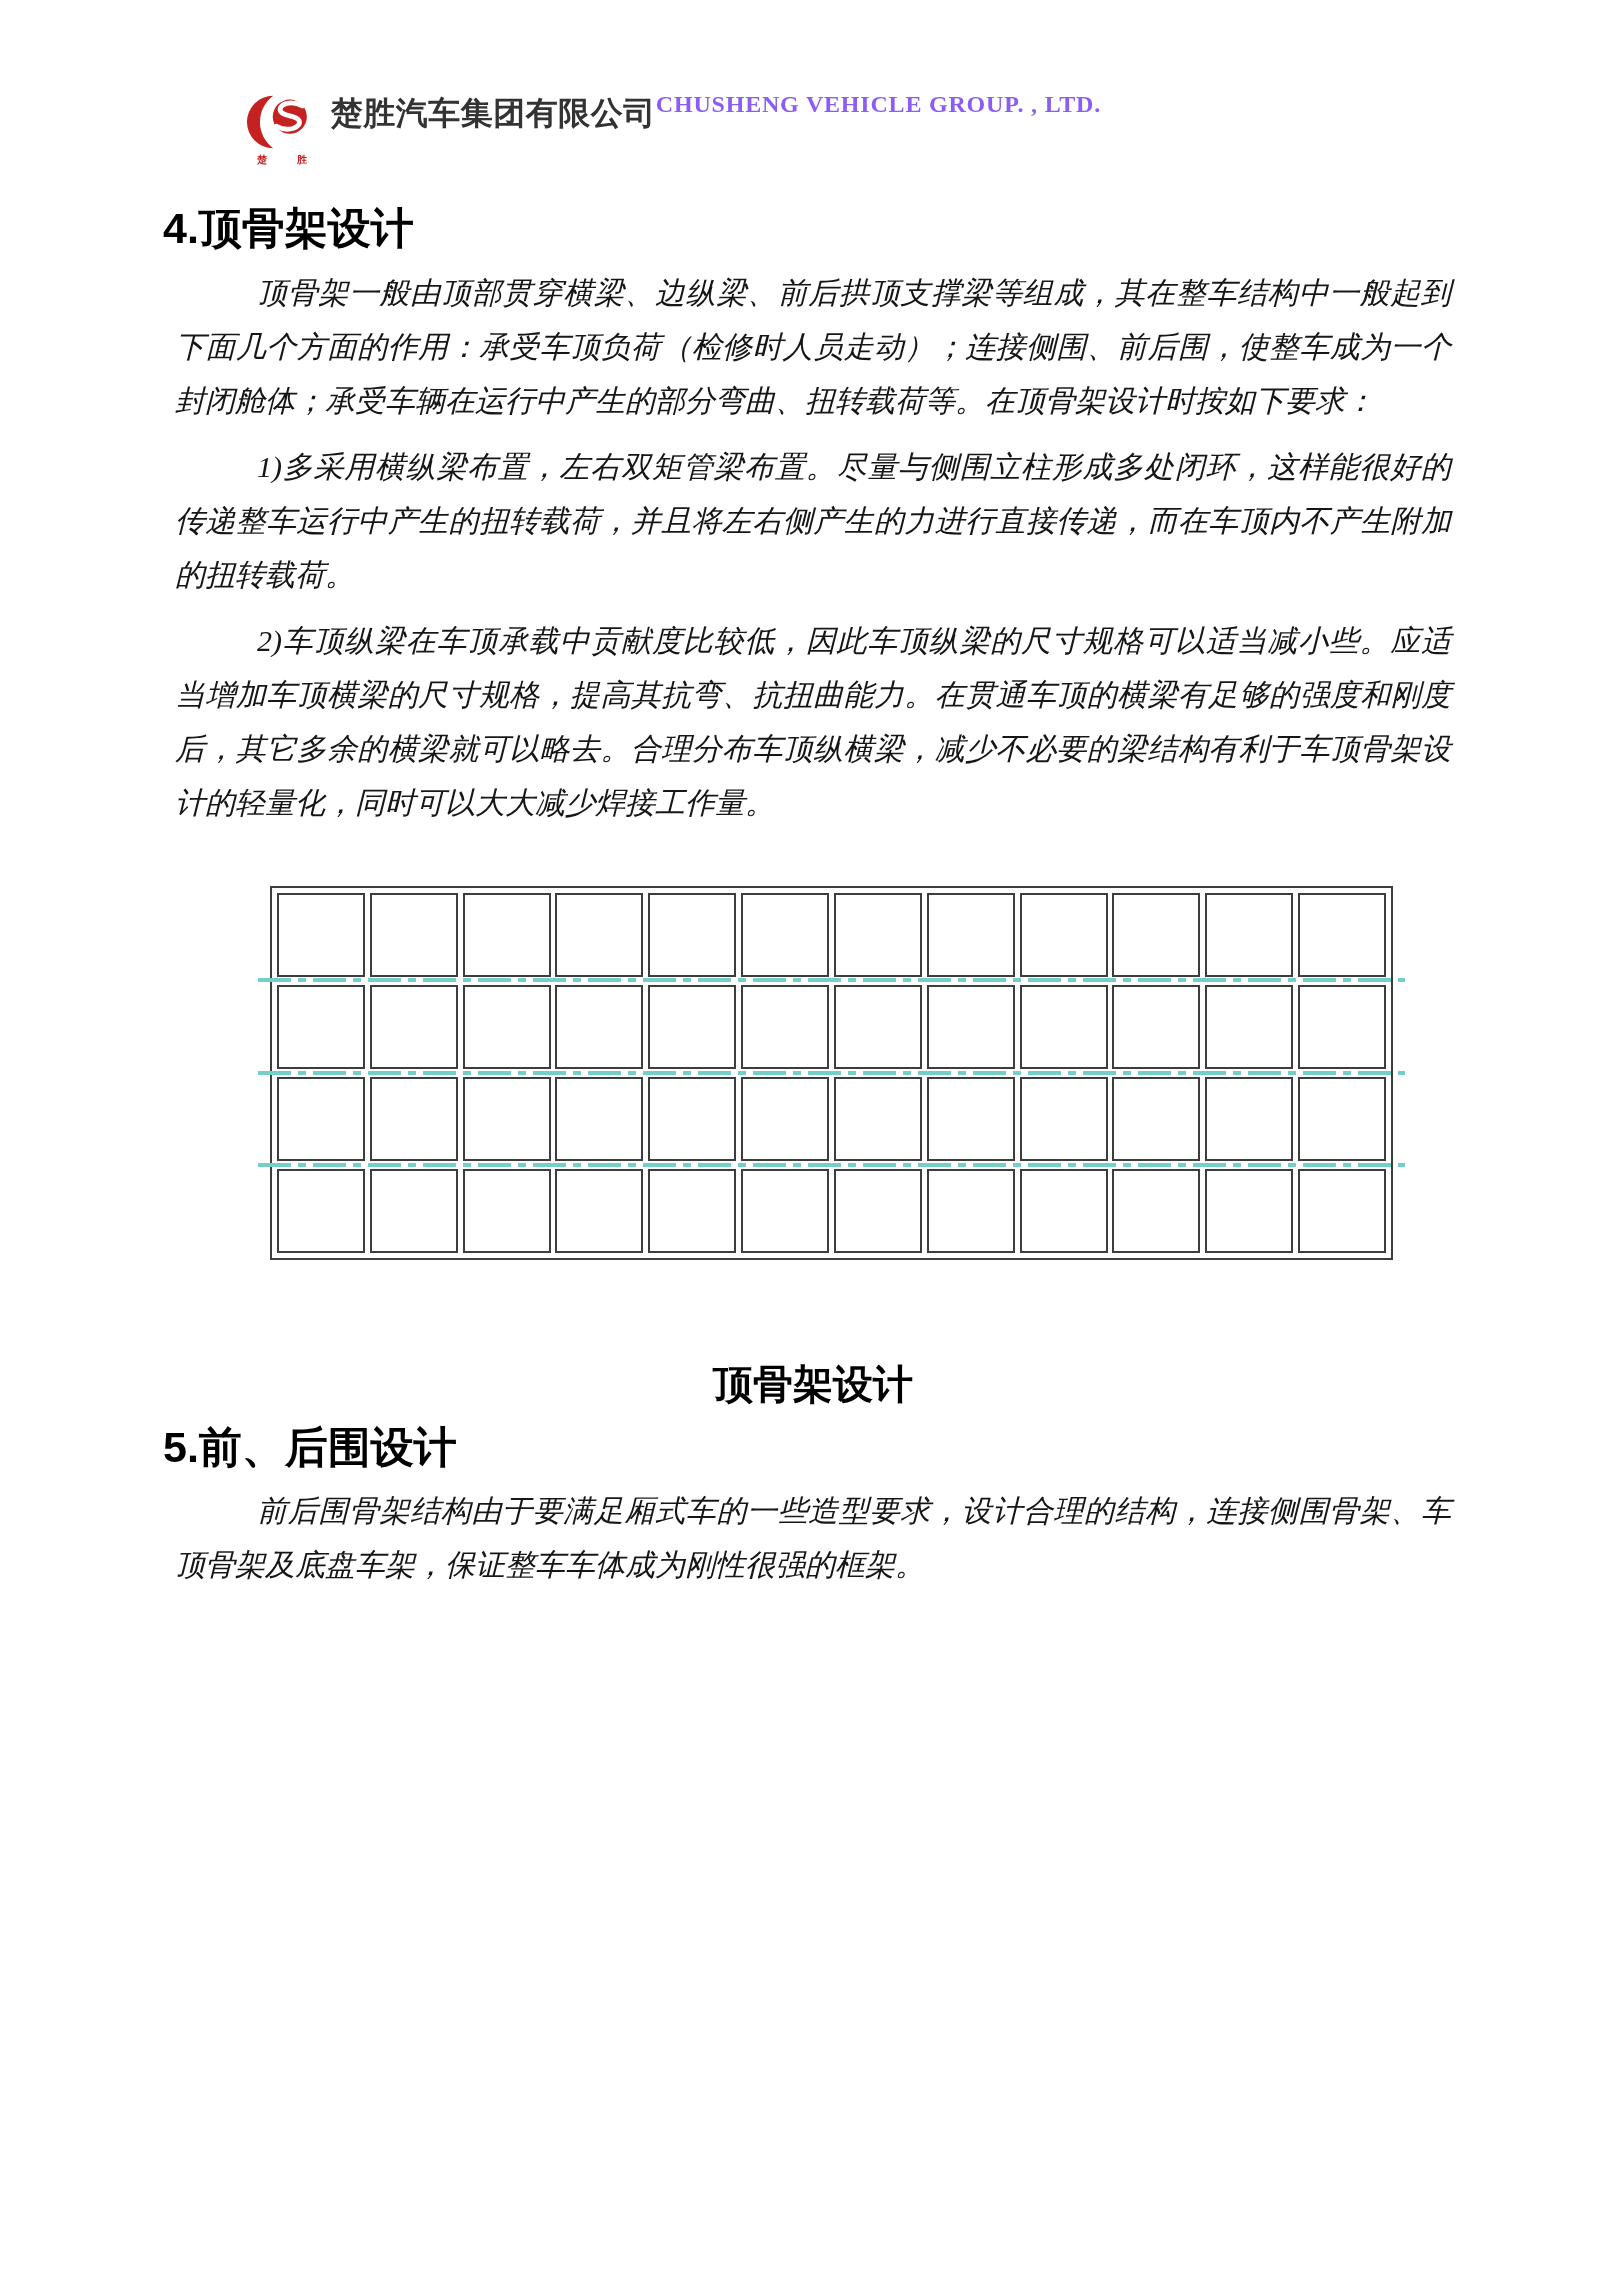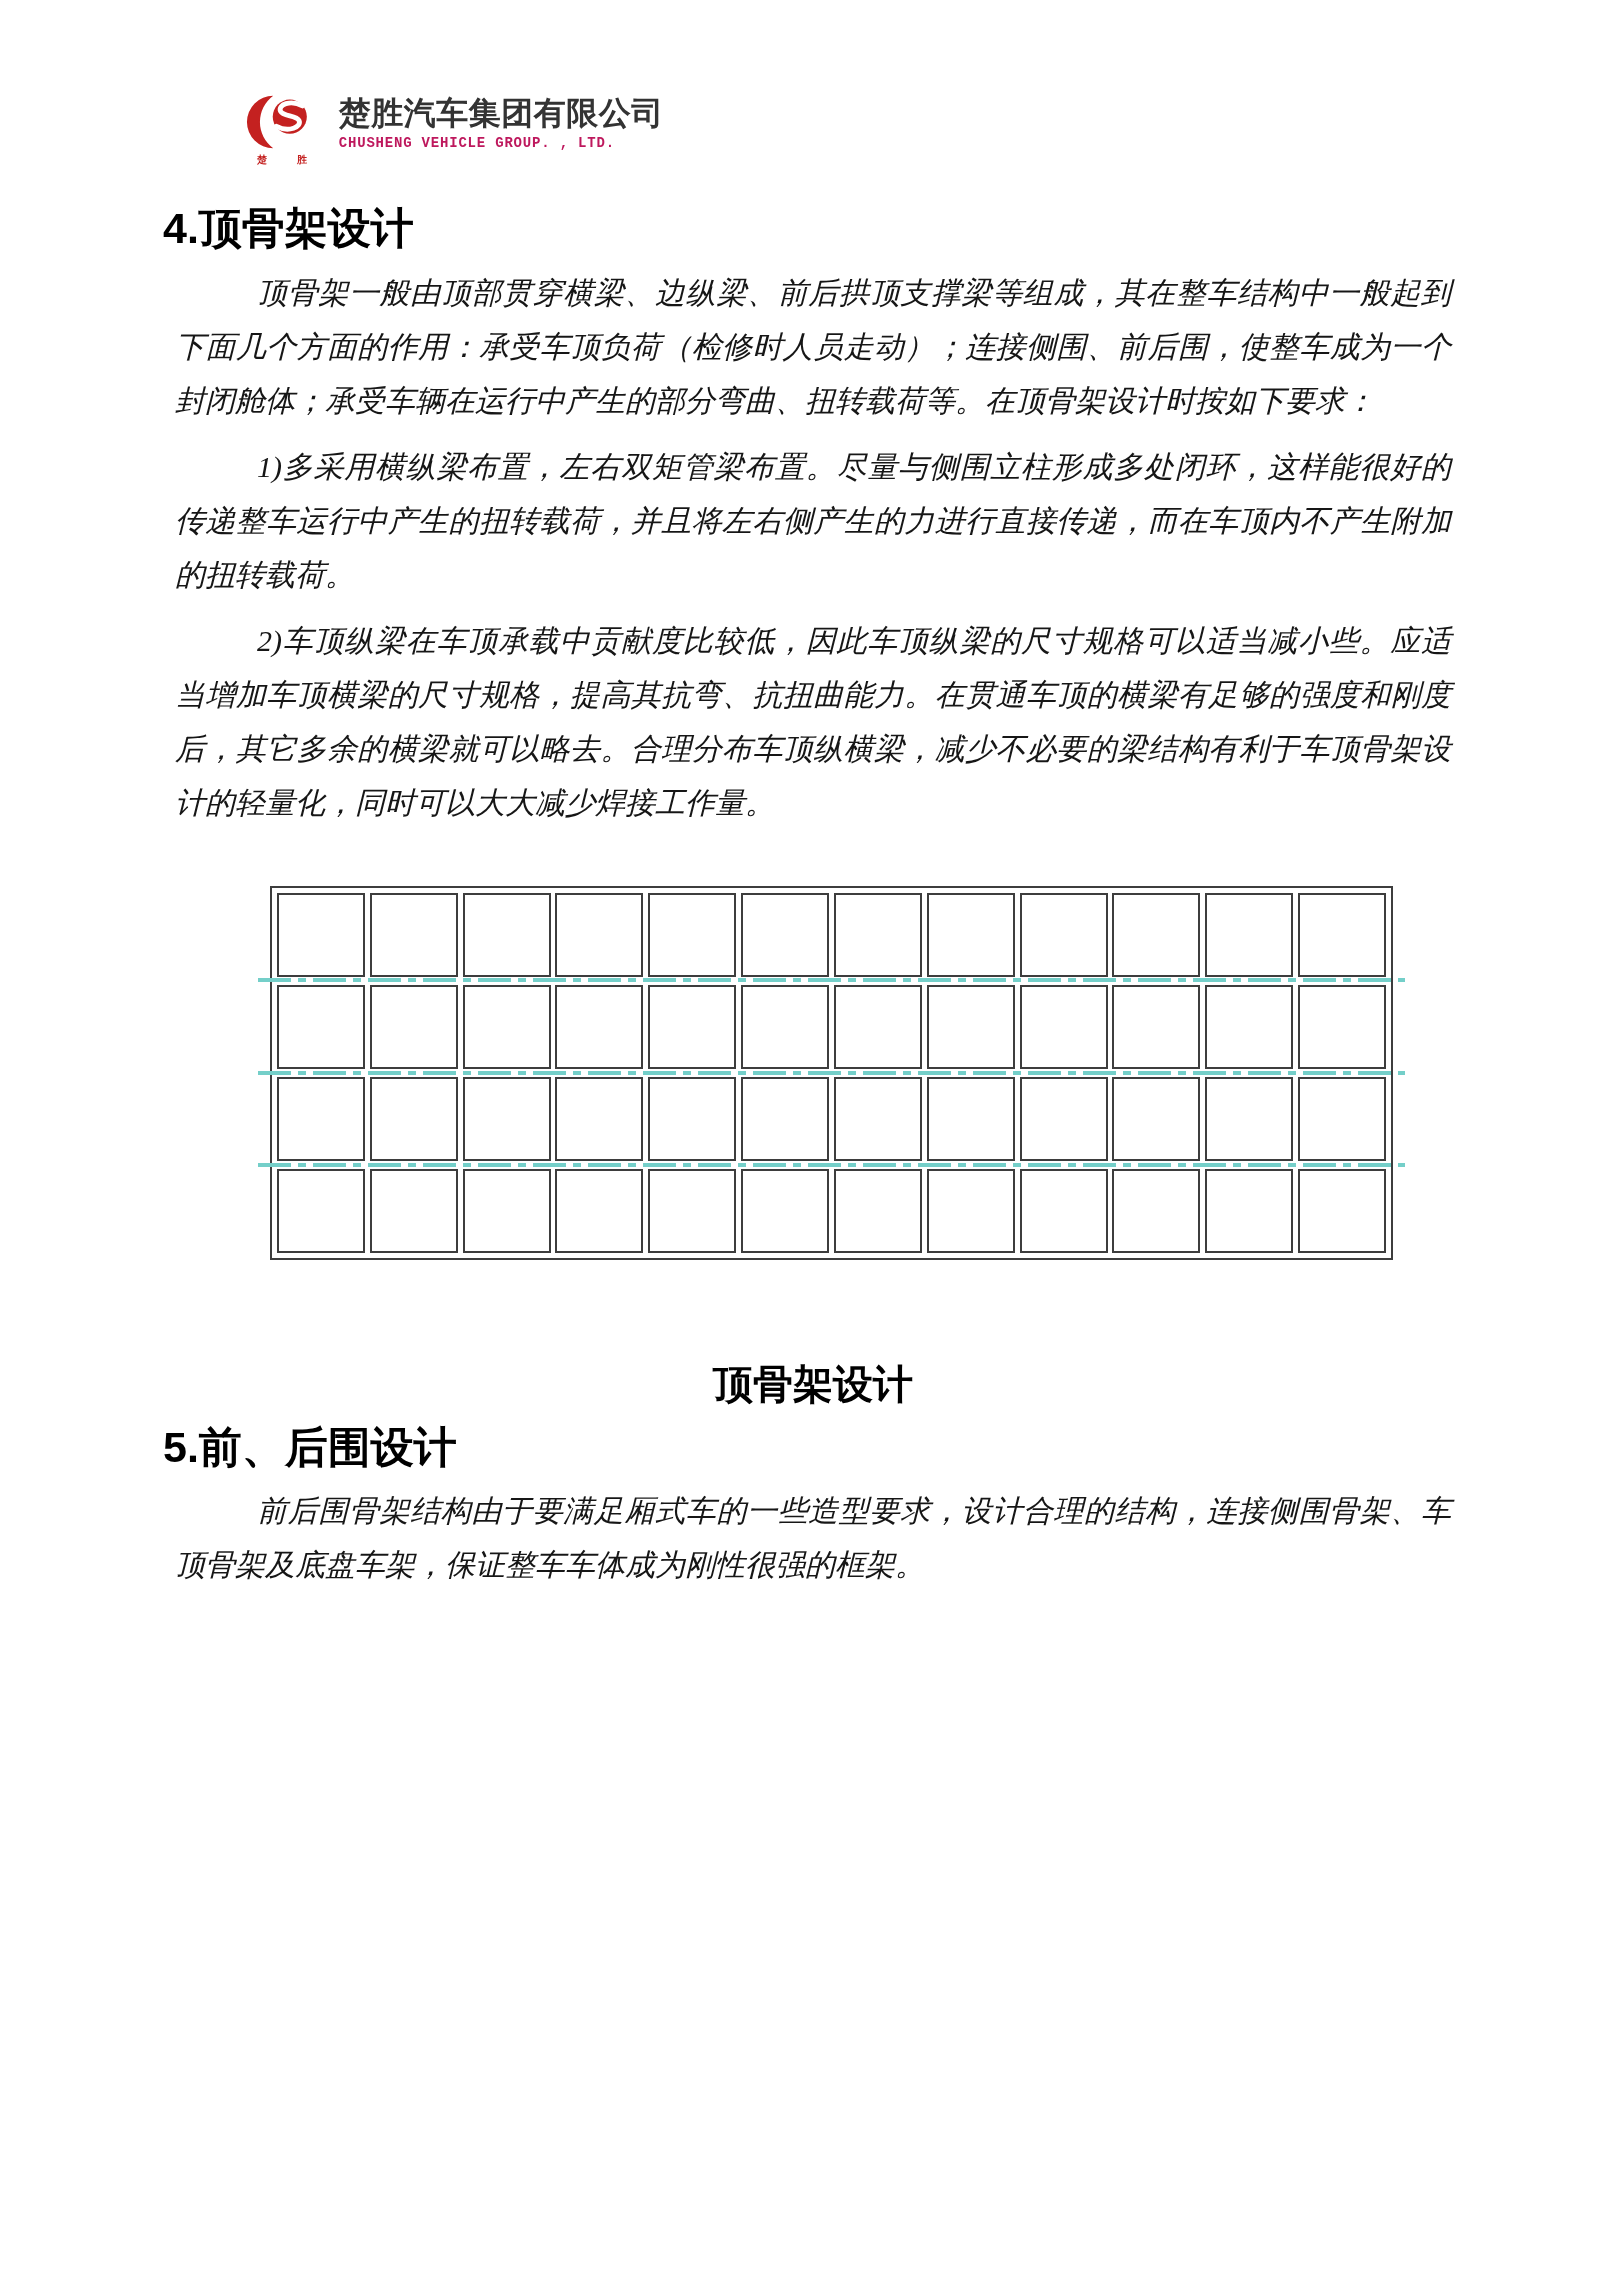--- a/index.html
+++ b/index.html
@@ -14,28 +14,28 @@
   }
 
   
   .logo{position:absolute;left:245px;top:94px;display:flex;align-items:flex-start;gap:11.8px;}
   .logo-icon{display:flex;flex-direction:column;align-items:center;width:74px;}
   .logo-seal{
     font-family:"Liberation Serif","DejaVu Serif",serif;
     font-size:10px;font-weight:bold;color:var(--brand,#c42120);
     letter-spacing:13.7px;margin-top:2px;white-space:nowrap;transform:translateX(6.9px);
   }
-  .logo-names{display:flex;flex-direction:column;justify-content:center;margin-left:8px;}
+  .logo-names{display:flex;flex-direction:row;justify-content:center;}
   .logo-zh{
     font-family:"Liberation Sans","DejaVu Sans",sans-serif;
     font-size:32px;font-weight:bold;color:#333333;letter-spacing:0.5px;line-height:39px;white-space:nowrap;
   }
   .logo-en{
-    font-family:Liberation Mono, monospace;
-    font-size:14px;font-weight:bold;color:#be185d;letter-spacing:0.8px;line-height:21.6px;white-space:nowrap;
+    font-family:Liberation Serif, serif;
+    font-size:24px;font-weight:bold;color:#8b5cf6;letter-spacing:0.8px;line-height:21.6px;white-space:nowrap;
   }
 
   
   .content{position:absolute;left:163px;top:204px;width:1300px;}
   .sec-heading{
     font-family:"Liberation Sans","DejaVu Sans",sans-serif;
     font-size:43px;font-weight:bold;color:#000;
     margin:0 0 12.7px 0;line-height:49px;
   }
   .body-par{

